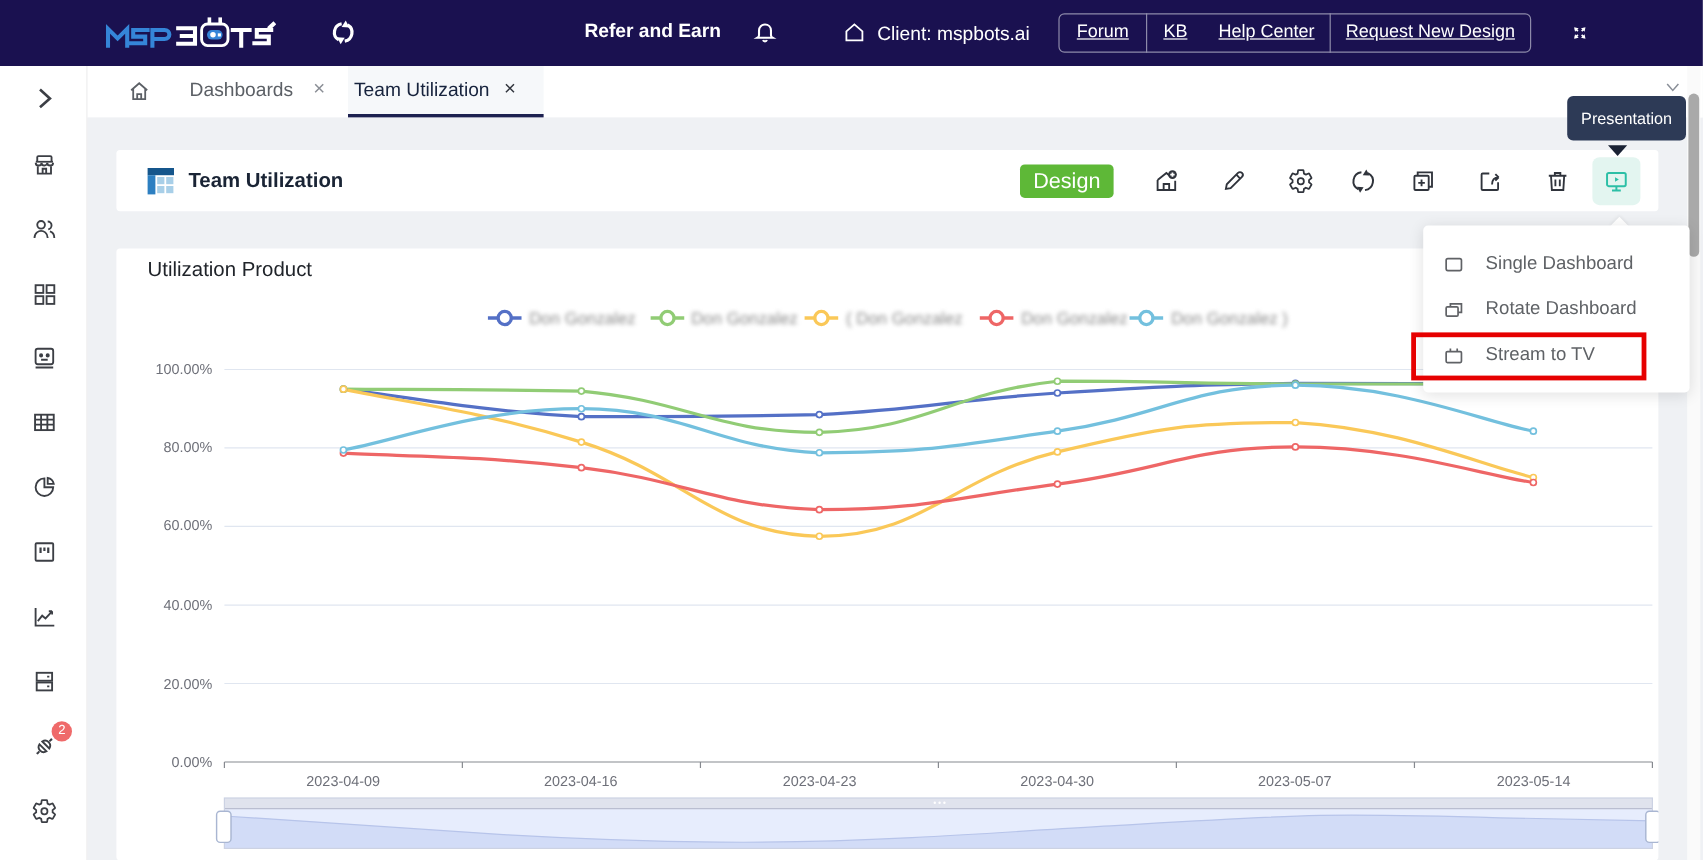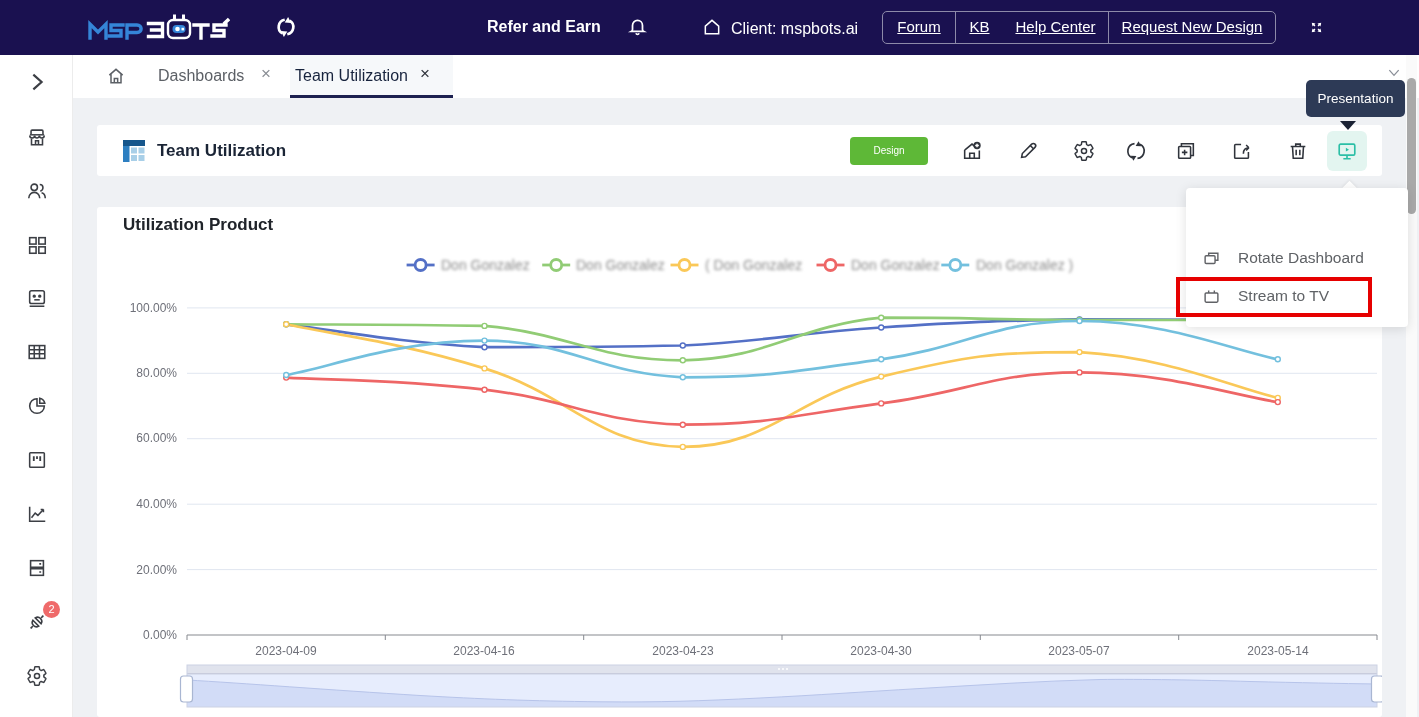--- a/index.html
+++ b/index.html
@@ -19,23 +19,23 @@
   .sideicon { position:absolute; left:26px; width:22px; height:22px; }
   
   #tabbar { position:absolute; left:73px; top:55px; width:1346px; height:43px; background:#fff; }
   .tabtext { font-size:16px; color:#5c6066; }
   #activetab { position:absolute; left:217px; top:0; width:163px; height:43px; background:#f6f8fa; border-bottom:3px solid #1d2150; }
   
   #content { position:absolute; left:73px; top:98px; width:1339px; height:619px; background:#eff1f4; }
   #hdrpanel { position:absolute; left:24px; top:27px; width:1285px; height:51px; background:#fff; border-radius:3px; }
   #chartpanel { position:absolute; left:24px; top:109px; width:1285px; height:510px; background:#fff; border-radius:3px; }
   #hdrtitle { position:absolute; left:60px; top:16px; font-size:17px; font-weight:700; color:#1a2435; }
-  #designbtn { position:absolute; left:753px; top:12px; width:78px; height:28px; background:#5eb837; color:#fff; border-radius:4px; font-size:10px; text-align:center; line-height:28px; }
+  #designbtn { position:absolute; left:753px; top:12px; width:78px; height:28px; background:#5eb837; color:#fff; border-radius:4px; font-size:18px; text-align:center; line-height:28px; }
   .hicon { position:absolute; top:15px; width:22px; height:22px; }
-  #charttitle { position:absolute; left:26px; top:8px; font-size:17px; font-weight:700; color:#20242a; }
+  #charttitle { position:absolute; left:26px; top:8px; font-size:17px; font-weight:400; color:#20242a; }
   
   #legend { position:absolute; left:0px; top:46px; width:1285px; }
   
   #menu { position:absolute; left:1186px; top:188px; width:222px; height:139px; background:#fff; border-radius:4px; box-shadow:0 2px 12px rgba(0,0,0,.12); }
   .mitem { position:absolute; left:0; width:222px; height:38px; display:flex; align-items:center; font-size:15.5px; color:#5f6266; }
   .mitem svg { margin-left:17px; margin-right:18px; }
   #redrect { position:absolute; left:1176px; top:277px; width:196px; height:40px; border:4px solid #e60000; }
   
   #tooltip { position:absolute; left:1306px; top:80px; width:99px; height:37px; background:#2d3a56; color:#fff; border-radius:5px; font-size:13.5px; text-align:center; line-height:37px; }
   #tooltiparrow { position:absolute; left:1340px; top:121px; width:0; height:0; border-left:8px solid transparent; border-right:8px solid transparent; border-top:9px solid #1a2234; }
@@ -364,20 +364,26 @@
       </g>
     </svg>
   </div>
 </div>
 
 <div id="sbtrack"></div>
 <div id="sbthumb"></div>
 
 <div id="menunotch" style="position:absolute;left:1344px;top:183px;width:11px;height:11px;background:#fff;transform:rotate(45deg);box-shadow:-1px -1px 3px rgba(0,0,0,0.06);"></div>
 <div id="menu">
+  <div class="mitem" style="top:13px">
+    <svg width="17" height="17" viewBox="0 0 24 24" fill="none" stroke="#606266" stroke-width="2">
+        <rect x="3" y="5" width="18" height="14" rx="2"></rect>
+      </svg>
+    Single Dashboard
+  </div>
   <div class="mitem" style="top:51px">
     <svg width="17" height="17" viewBox="0 0 24 24" fill="none" stroke="#606266" stroke-width="2">
         <rect x="3" y="8" width="14" height="11" rx="1.5"></rect>
         <path d="M8,8 L8,4.5 L21,4.5 L21,14.5 L17,14.5"></path>
       </svg>
     Rotate Dashboard
   </div>
   <div class="mitem" style="top:89px">
     <svg width="17" height="17" viewBox="0 0 24 24" fill="none" stroke="#606266" stroke-width="2">
         <rect x="3" y="7" width="18" height="13" rx="1.5"></rect>

